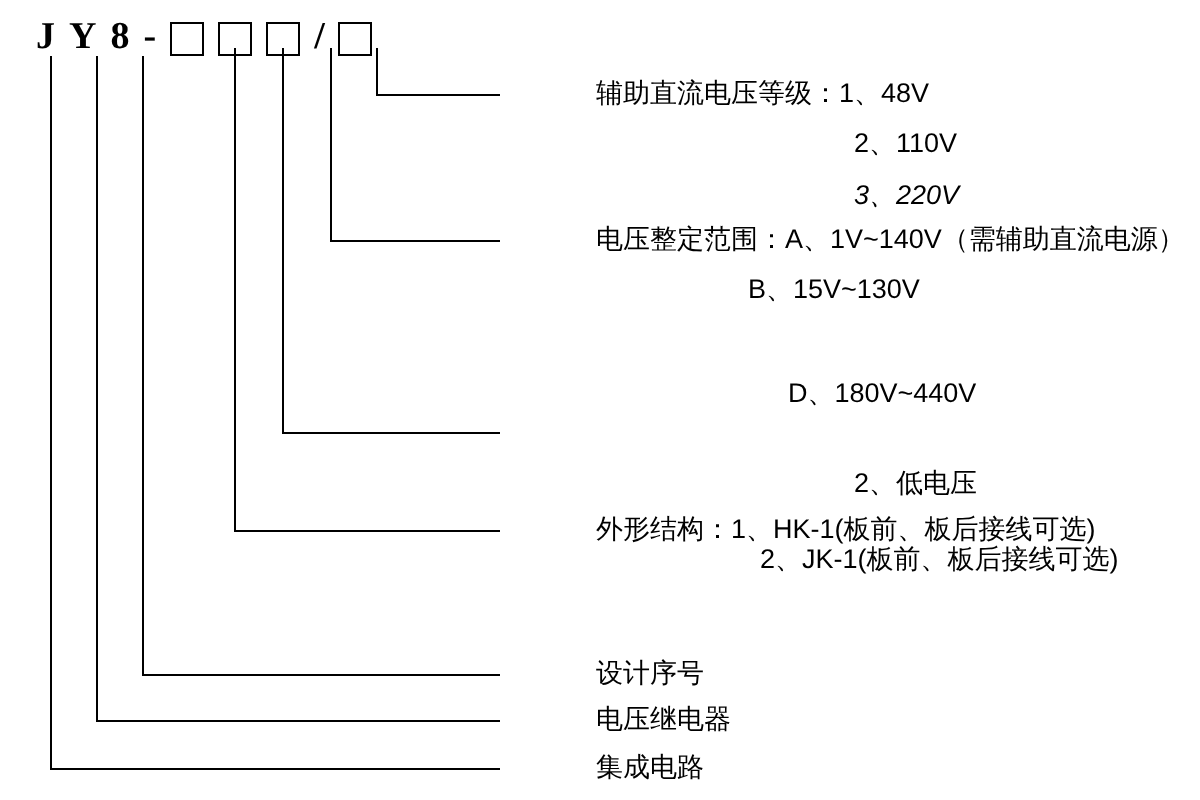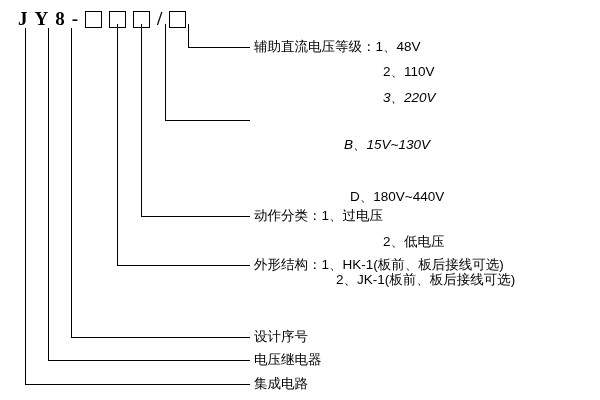--- a/index.html
+++ b/index.html
@@ -62,20 +62,21 @@
     background: #000;
   }
 
   
   .lbl {
     position: absolute;
     font-size: 13.5px;
     line-height: 16px;
     white-space: nowrap;
     font-family: "Liberation Sans", "DejaVu Sans", sans-serif;
+    margin-left: 44px;
   }
 </style>
 </head>
 <body>
 
 <div id="page">
 
   <div class="code-row">
     <span class="code-char">J</span>
     <span class="code-char">Y</span>
@@ -106,24 +107,24 @@
   <div class="vline" style="left:48px; top:28px; height:333px;"></div>
   <div class="hline" style="left:48px; top:360px; width:202px;"></div>
 
   <div class="vline" style="left:25px; top:28px; height:357px;"></div>
   <div class="hline" style="left:25px; top:384px; width:225px;"></div>
 
   <div class="lbl" style="left:254px; top:39px;">辅助直流电压等级：1、48V</div>
   <div class="lbl" style="left:383px; top:64px;">2、110V</div>
   <div class="lbl" style="left:383px; top:90px;font-style:italic;">3、220V</div>
 
-  <div class="lbl" style="left:344px; top:137px;font-style:italic;">B、15V~130V</div>
+  <div class="lbl" style="left:254px; top:112px;">电压整定范围：A、1V~140V（需辅助直流电源）</div>
+  <div class="lbl" style="left:330px; top:137px;">B、15V~130V</div>
   <div class="lbl" style="left:350px; top:189px;">D、180V~440V</div>
 
-  <div class="lbl" style="left:254px; top:208px;">动作分类：1、过电压</div>
   <div class="lbl" style="left:383px; top:234px;">2、低电压</div>
 
   <div class="lbl" style="left:254px; top:257px;">外形结构：1、HK-1(板前、板后接线可选)</div>
   <div class="lbl" style="left:336px; top:272px;">2、JK-1(板前、板后接线可选)</div>
 
   <div class="lbl" style="left:254px; top:329px;">设计序号</div>
   <div class="lbl" style="left:254px; top:352px;text-align:right;">电压继电器</div>
   <div class="lbl" style="left:254px; top:376px;">集成电路</div>
 
 </div>

